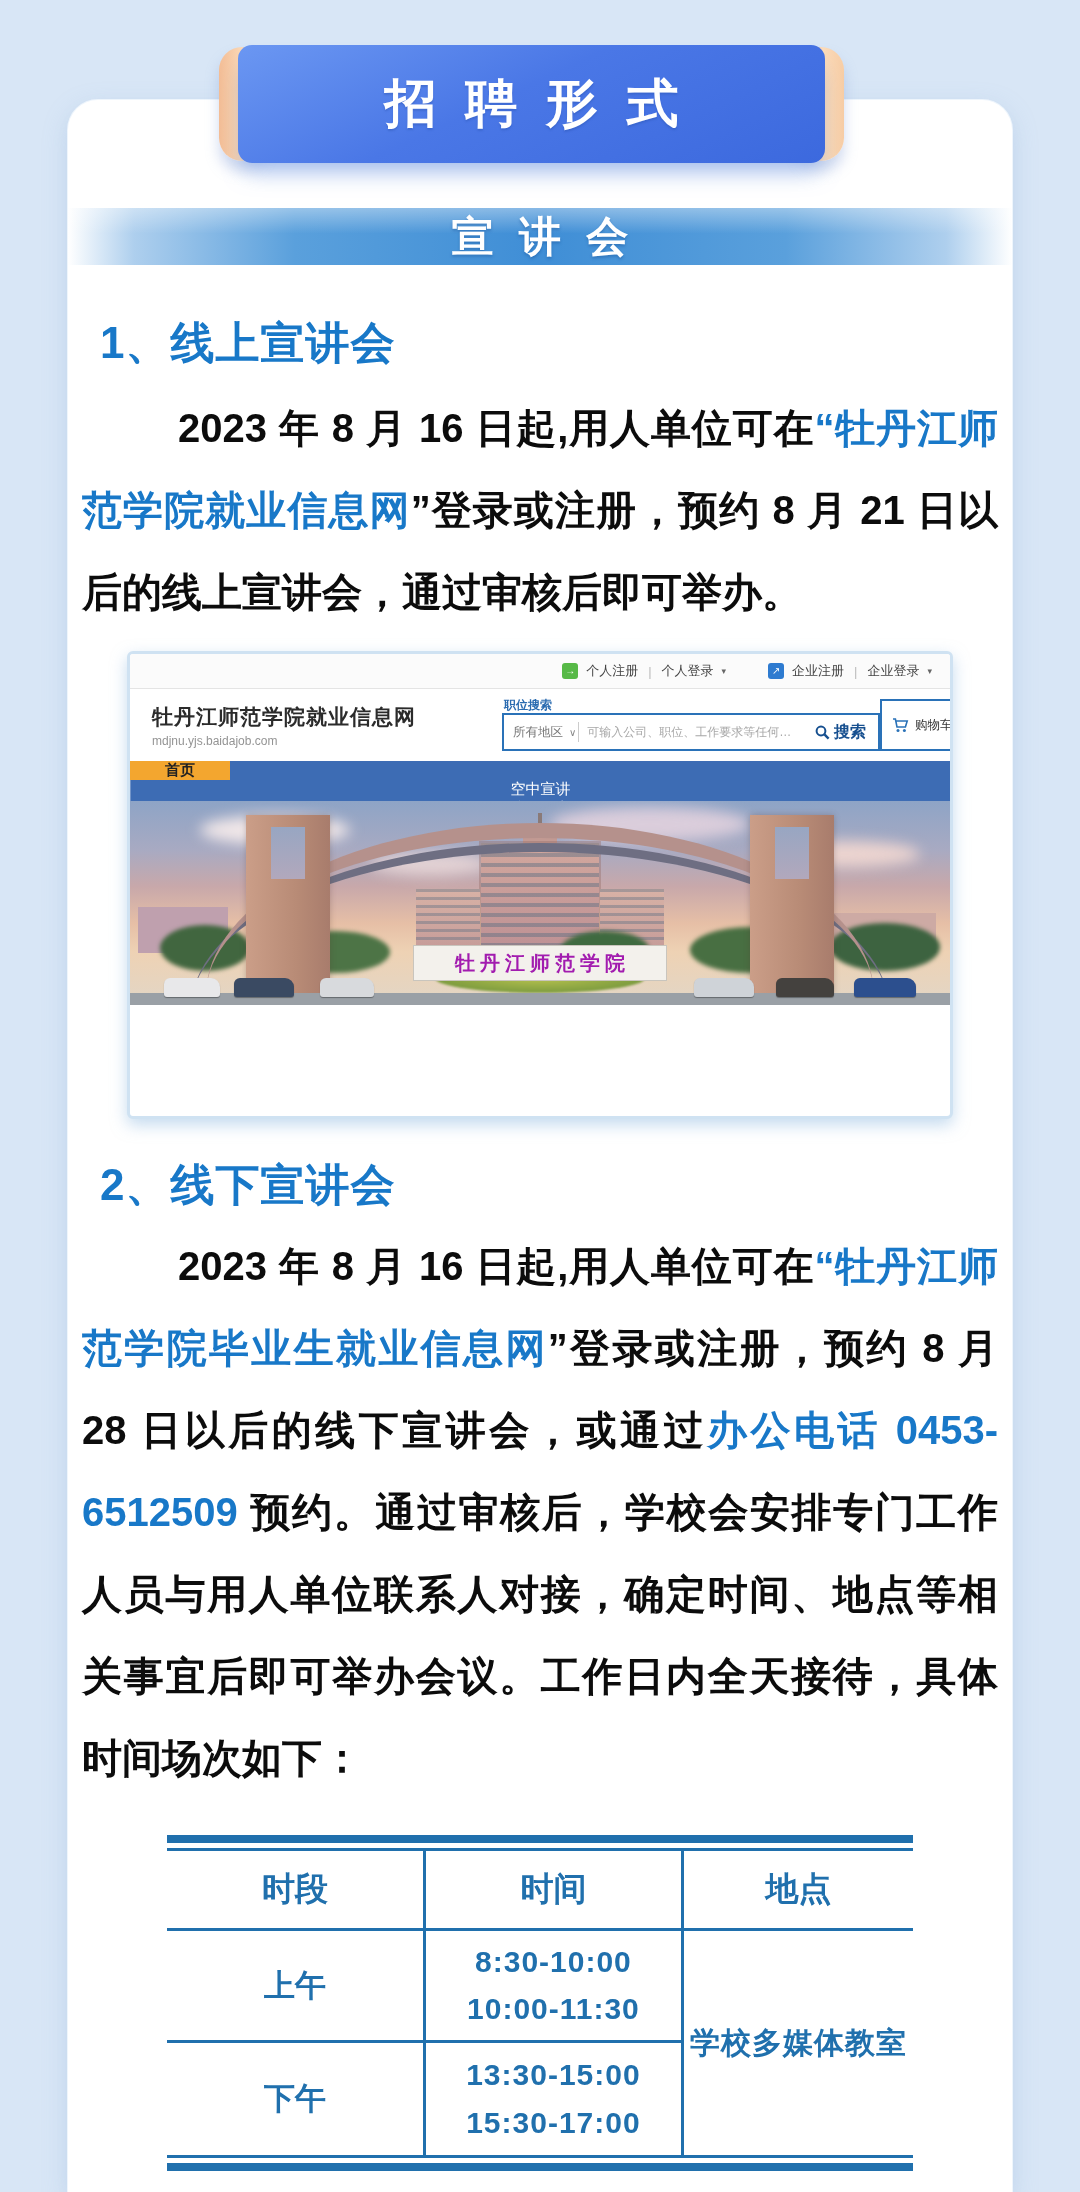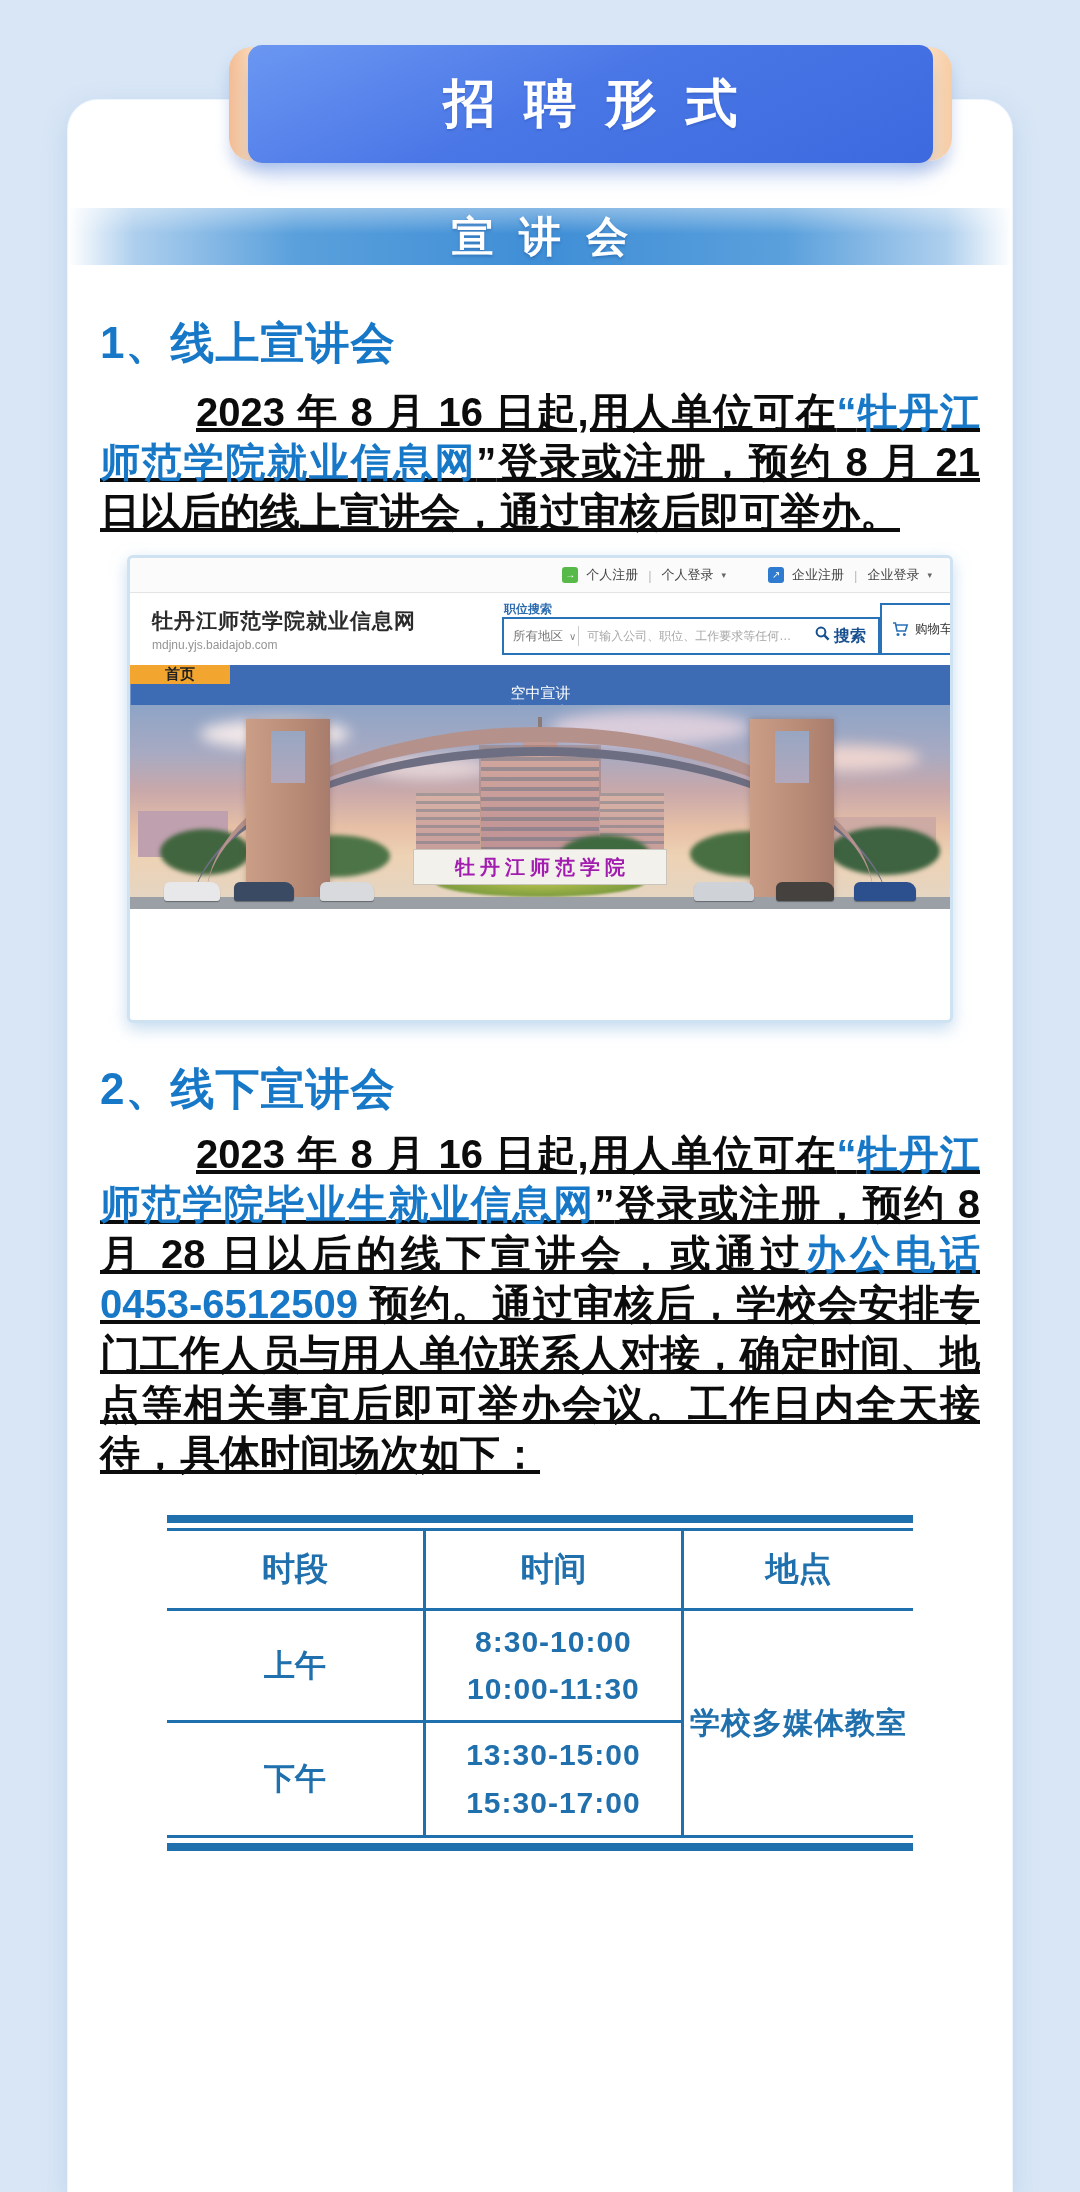--- a/index.html
+++ b/index.html
@@ -8,21 +8,21 @@
     background:#d8e6f6;
     font-family:"Liberation Sans","DejaVu Sans",sans-serif;
   }
   
   .card{
     position:absolute;left:68px;top:100px;width:944px;height:2092px;
     background:#ffffff;border-radius:30px 30px 0 0;
     box-shadow:0 0 0 1px #eef5fc, 0 8px 24px rgba(140,175,215,.35);
   }
   
-  .banner{position:absolute;left:161px;top:-55px;width:723px;height:118px;z-index:5;text-align:right;}
+  .banner{position:absolute;left:151px;top:-55px;width:625px;height:118px;z-index:5;text-align:right;}
   .banner .cap{
     position:absolute;top:2px;width:46px;height:114px;border-radius:23px;
     background:linear-gradient(90deg,#f3bd95,#fcdcba 55%,#f7cda5);
     box-shadow:0 10px 14px rgba(120,150,210,.35);
   }
   .banner .cap.left{left:0;}
   .banner .cap.right{right:0;}
   .banner .pill-body{
     position:absolute;left:19px;right:19px;top:0;bottom:0;border-radius:14px;
     background:linear-gradient(155deg,#6b97f2 0%,#4a77e6 45%,#3c69de 100%);
@@ -44,22 +44,22 @@
   .subbar-text{
     color:#fff;font-size:42px;font-weight:800;letter-spacing:.6em;text-indent:.6em;
     text-shadow:0 2px 3px rgba(25,85,155,.45);white-space:nowrap;
   }
   
   .sec-heading{
     margin:52px 32px 0;color:#1878c8;font-size:44px;font-weight:800;line-height:52px;
     letter-spacing:1px;
   }
   .body-para{
-    margin:18px 32px 0;color:#0c0c0c;font-size:40px;font-weight:600;line-height:50px;
-    text-align:justify;text-indent:2.4em;letter-spacing:0;text-decoration:underline;
+    margin:18px 14px 0;color:#0c0c0c;font-size:40px;font-weight:600;line-height:82px;
+    text-align:justify;text-indent:2.4em;letter-spacing:0;
   }
   .body-para .blue{color:#1878c8;}
   .sec2-heading{margin-top:40px;}
   .p2{margin-top:14px;}
   
   .shot{
     margin:18px auto 0;width:820px;height:462px;background:#fff;
     border:3px solid #cfe2f2;border-radius:6px;overflow:hidden;
     box-shadow:0 6px 16px rgba(150,190,225,.55);
     font-family:"Liberation Sans","DejaVu Sans",sans-serif;
@@ -89,21 +89,21 @@
     display:flex;align-items:center;
   }
   .region{font-size:12.5px;color:#777;padding:0 6px 0 9px;white-space:nowrap;}
   .region-caret{font-size:10px;color:#888;}
   .search-divider{width:1px;height:20px;background:#ccc;margin:0 2px;}
   .search-placeholder{
     flex:1;font-size:12px;color:#a8a8a8;padding:0 6px;white-space:nowrap;
     overflow:hidden;text-overflow:ellipsis;
   }
   .search-btn{
-    flex:none;display:flex;gap:4px;padding:0 12px 0 6px;
+    flex:none;display:flex;align-items:center;gap:4px;padding:0 12px 0 6px;
     font-size:16px;font-weight:800;color:#164f8f;cursor:pointer;
   }
   .cart-box{
     margin-left:auto;margin-right:16px;height:34px;border:2px solid #2a72b8;
     display:flex;align-items:center;gap:6px;padding:7px 10px;font-size:12.5px;color:#333;
     flex:none;white-space:nowrap;
   }
   
   .shot-nav{height:40px;background:#3d6cb4;display:flex;align-items:stretch;flex-direction:column;}
   .nav-item{

